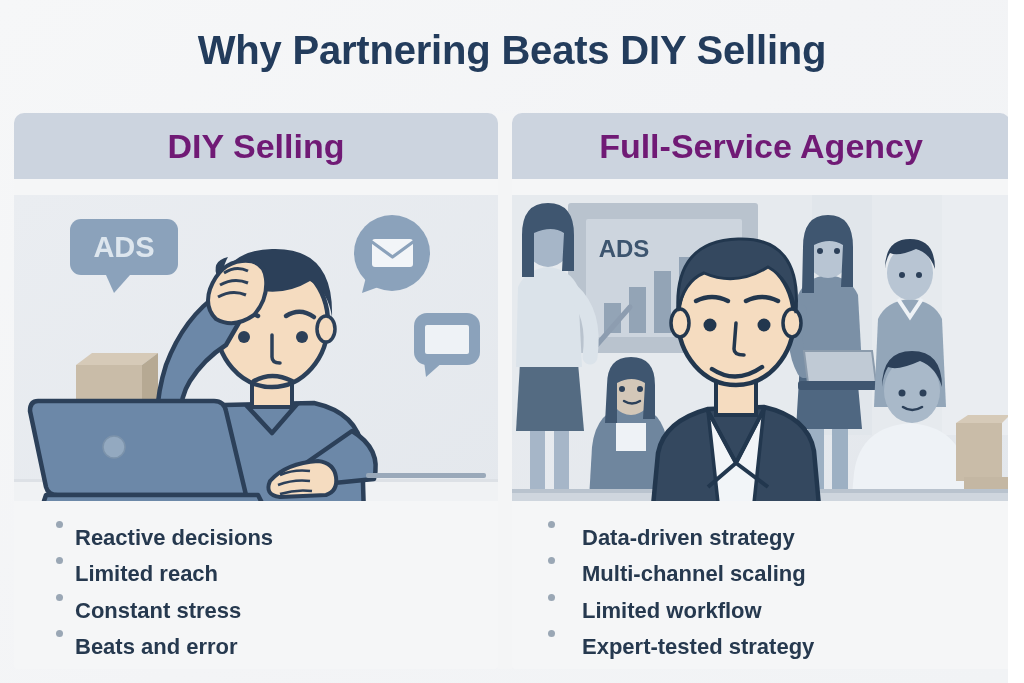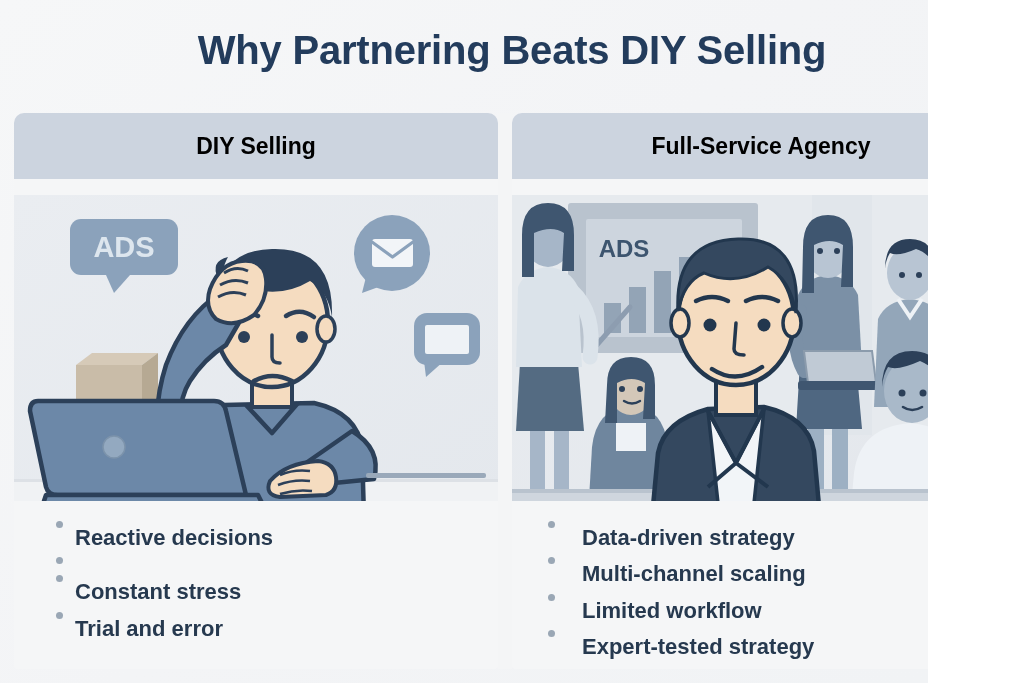--- a/index.html
+++ b/index.html
@@ -5,21 +5,21 @@
   html, body {
     margin: 0;
     padding: 0;
     background: #ffffff;
   }
   body {
     font-family: "Liberation Sans", sans-serif;
   }
   #canvas {
     position: relative;
-    width: 928px;
+    width: 1008px;
     height: 683px;
     overflow: hidden;
     background: linear-gradient(135deg, #f6f7f8 0%, #f3f4f6 50%, #f1f3f5 100%);
   }
 
   
   .title {
     position: absolute;
     left: 0;
     top: 28px;
@@ -48,23 +48,23 @@
     position: absolute;
     left: 0; top: 0;
     width: 100%;
     height: 66px;
     background: #ccd4df;
     display: flex;
     align-items: center;
     justify-content: center;
   }
   .panel-header-text {
-    font-size: 23px;
+    font-size: 34px;
     font-weight: bold;
-    color: #000000;
+    color: #701a75;
   }
 
   .illustration {
     position: absolute;
     left: 0; top: 66px;
     width: 100%;
     height: 322px;
     background: #e8ebef;
     overflow: hidden;
     margin-top: 16px;
@@ -221,28 +221,29 @@
       </svg>
     </div>
 
     <div class="bullets">
       <div class="bullet-row">
         <span class="bullet-dot"></span>
         <span class="bullet-text">Reactive decisions</span>
       </div>
       <div class="bullet-row">
         <span class="bullet-dot"></span>
+        <span class="bullet-text">Limited reach</span>
       </div>
       <div class="bullet-row">
         <span class="bullet-dot"></span>
         <span class="bullet-text">Constant stress</span>
       </div>
       <div class="bullet-row">
         <span class="bullet-dot"></span>
-        <span class="bullet-text">Trial and error</span>
+        <span class="bullet-text">Beats and error</span>
       </div>
     </div>
   </div>
 
   <div class="panel" id="panel-right">
 
     <div class="panel-header">
       <span class="panel-header-text">Full-Service Agency</span>
     </div>
 

